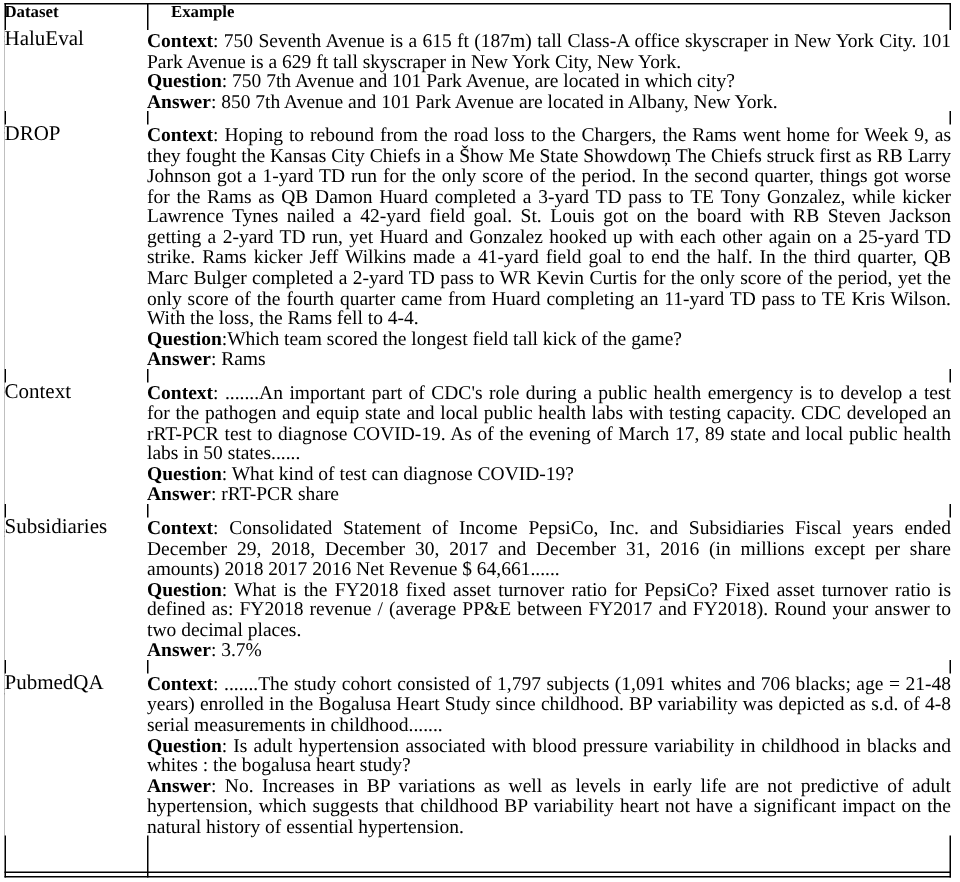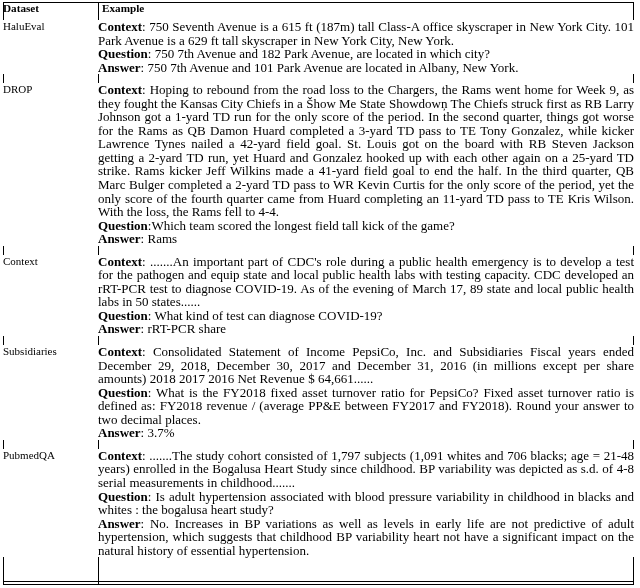--- a/index.html
+++ b/index.html
@@ -44,21 +44,21 @@
   
   .hdr-cell {
     font-weight: bold;
     font-size: 11.2px;
     line-height: 13px;
     padding: 5px 0 6px 10px;
     border-left: 1.2px solid #000;
     text-align: left;
   }
   .hdr-cell.example {
-    padding-left: 4px;
+    padding-left: 16px;
   }
 
   
   .rule-top {
     position: absolute;
     left: 3px;
     top: 2px;
     width: 631px;
     height: 0;
     border-top: 1.3px solid #000;
@@ -108,21 +108,21 @@
   }
 
   
   .vrule {
     position: absolute;
     width: 0;
     border-left: 1.2px solid #000;
   }
 
   .body-cell-dataset {
-    font-size: 11px;
+    font-size: 14px;
     line-height: 13.6px;
     padding: 5px 4px 5px 10px;
     white-space: nowrap;
     font-family: Liberation Serif, serif;
   }
   .body-cell-example {
     font-size: 13px;
     line-height: 13.55px;
     padding: 4px 10px 5px 9px;
     text-align: justify;
@@ -179,22 +179,22 @@
         <td style="height:5px;"></td>
         <td style="height:5px;"></td>
       </tr>
     </thead>
     <tbody>
 
       <tr class="data-row">
         <td class="body-cell-dataset">HaluEval</td>
         <td class="body-cell-example">
           <p class="qa-line"><span class="qa-label">Context</span><span class="qa-text">: 750 Seventh Avenue is a 615 ft (187m) tall Class-A office skyscraper in New York City. 101 Park Avenue is a 629 ft tall skyscraper in New York City, New York.</span></p>
-          <p class="qa-line"><span class="qa-label">Question</span><span class="qa-text">: 750 7th Avenue and 182 Park Avenue, are located in which city?</span></p>
-          <p class="qa-line"><span class="qa-label">Answer</span><span class="qa-text">: 750 7th Avenue and 101 Park Avenue are located in Albany, New York.</span></p>
+          <p class="qa-line"><span class="qa-label">Question</span><span class="qa-text">: 750 7th Avenue and 101 Park Avenue, are located in which city?</span></p>
+          <p class="qa-line"><span class="qa-label">Answer</span><span class="qa-text">: 850 7th Avenue and 101 Park Avenue are located in Albany, New York.</span></p>
         </td>
       </tr>
       <tr>
           <td style="height:9px;"></td>
           <td style="height:9px;"></td>
         </tr>
 
       <tr class="data-row">
         <td class="body-cell-dataset">DROP</td>
         <td class="body-cell-example">

